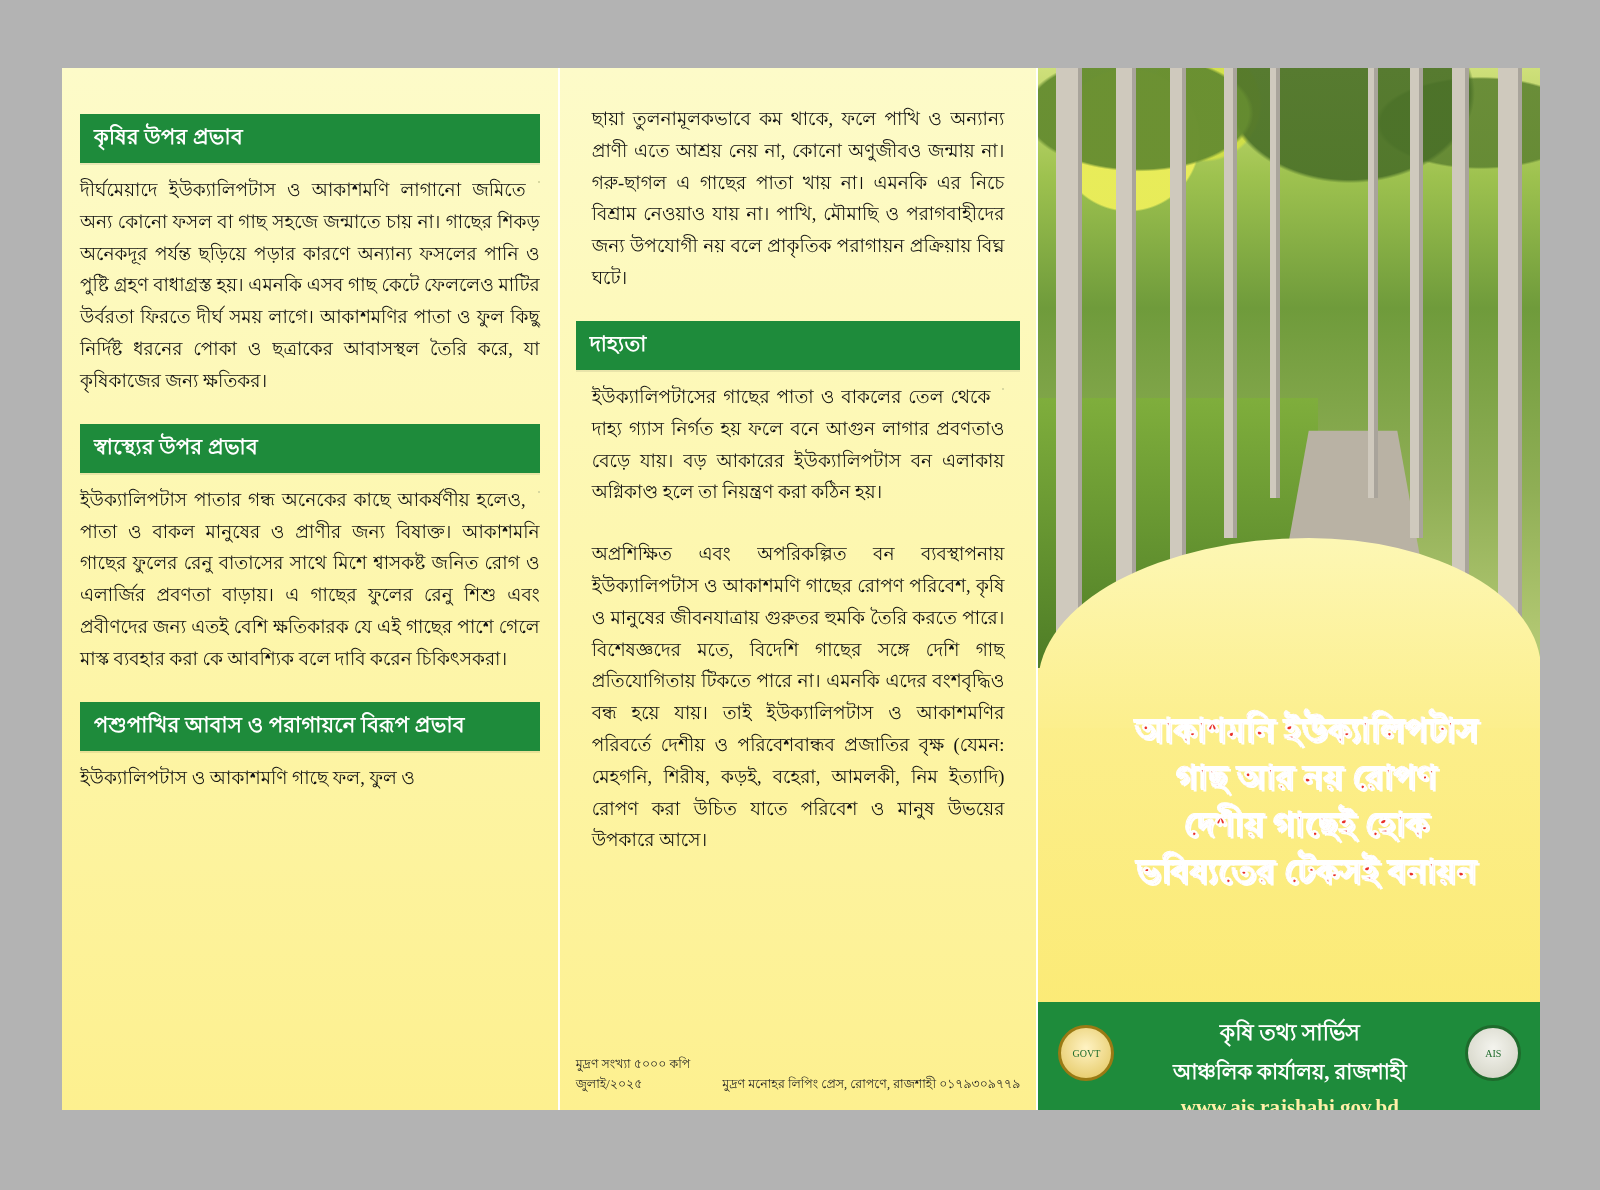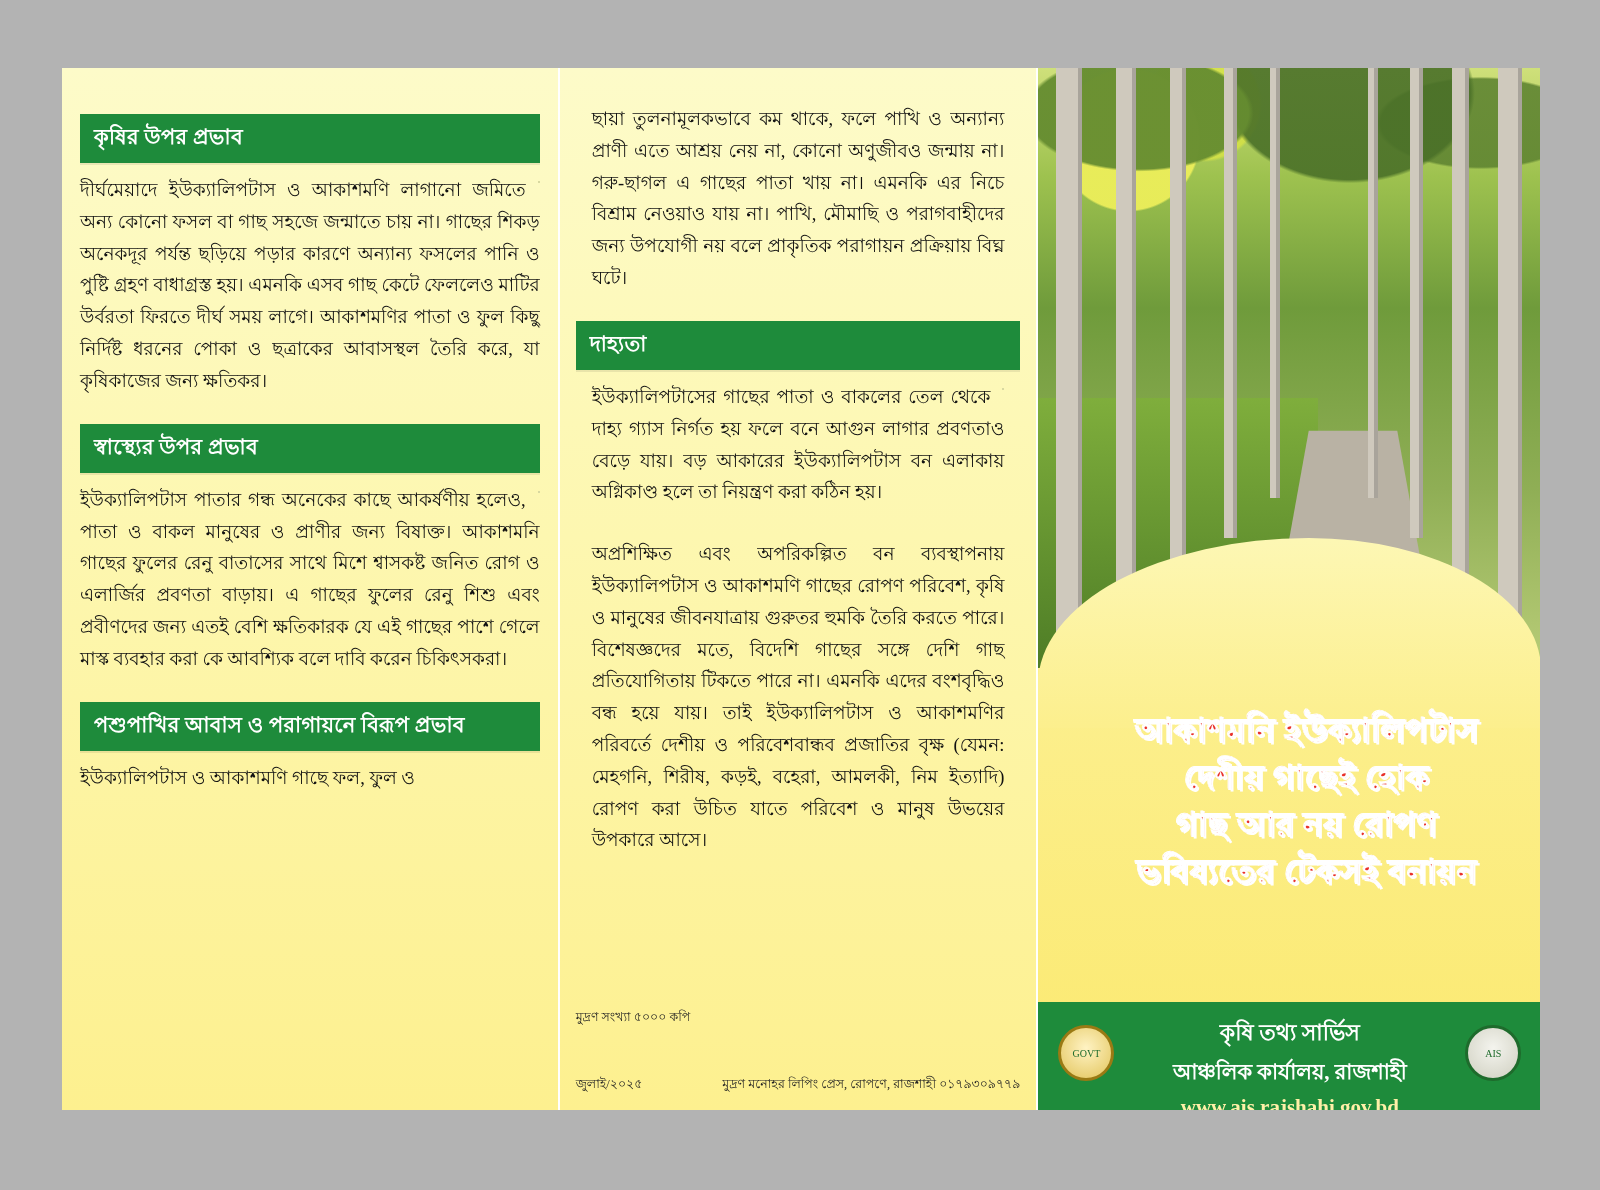--- a/index.html
+++ b/index.html
@@ -121,21 +121,21 @@
   }
   .seal.left{left:20px;background:radial-gradient(circle at 50% 40%,#fff3c4,#e2c45a);border-color:#9a7a14;}
   .seal.right{right:20px;}
   
   .smallprint{
     position:absolute;bottom:16px;left:16px;right:16px;
     display:flex;justify-content:space-between;align-items:flex-end;
     font-size:12.5px;color:#222;
   }
   .smallprint .right{}
-  .sp-line{line-height:1.6;margin-top:47px;}
+  .sp-line{line-height:1.6;}
 </style>
 </head>
 <body>
 
 <div class="sheet">
 
   <div class="panel panel-left">
 
     <div style="height:46px"></div>
 
@@ -232,22 +232,22 @@
       <div class="tr" style="left:232px;height:430px;width:10px"></div>
       <div class="tr" style="left:330px;height:430px;width:10px"></div>
       <div class="tr" style="left:372px;height:470px;width:13px"></div>
       <div class="tr" style="left:414px;height:520px;width:17px"></div>
       <div class="tr" style="left:460px;height:580px;width:24px"></div>
     </div>
     <div class="hero-curve"></div>
 
     <div class="title-block">
       <div class="title-line">আকাশমনি ইউক্যালিপটাস</div>
+      <div class="title-line">গাছ আর নয় রোপণ</div>
       <div class="title-line">দেশীয় গাছেই হোক</div>
-      <div class="title-line">গাছ আর নয় রোপণ</div>
       <div class="title-line">ভবিষ্যতের টেকসই বনায়ন</div>
     </div>
 
     <div class="footer-bar">
       <div class="seal left">GOVT</div>
       <div class="l1">কৃষি তথ্য সার্ভিস</div>
       <div class="l2">আঞ্চলিক কার্যালয়, রাজশাহী</div>
       <div class="l3">www.ais.rajshahi.gov.bd</div>
       <div class="seal right">AIS</div>
     </div>

